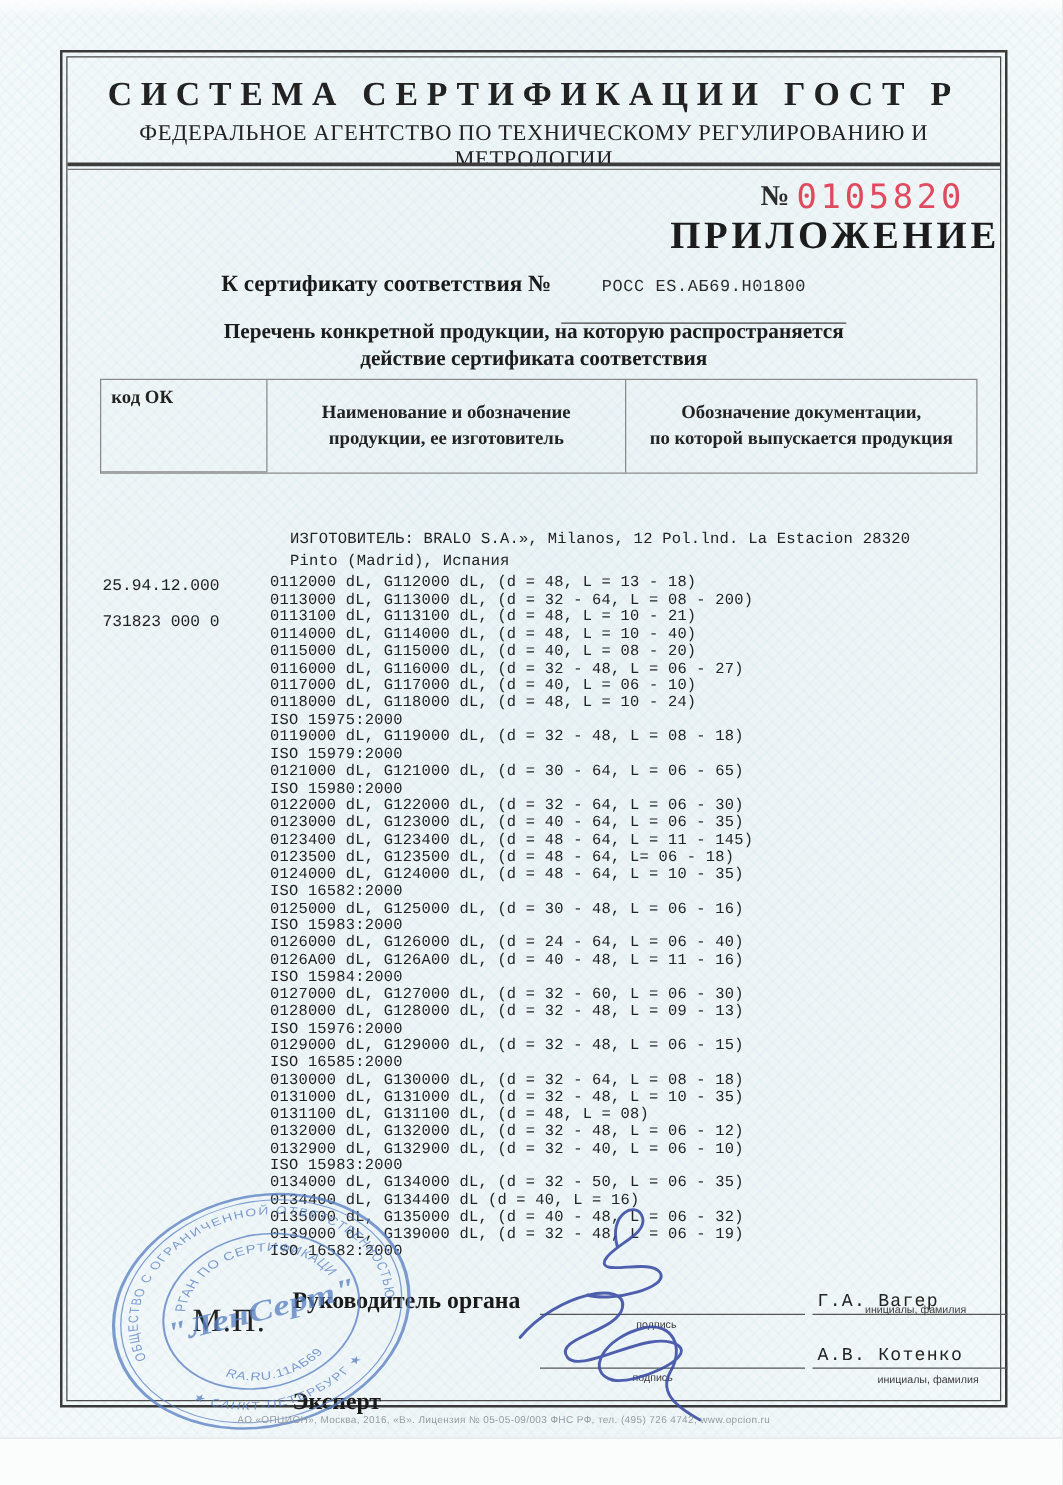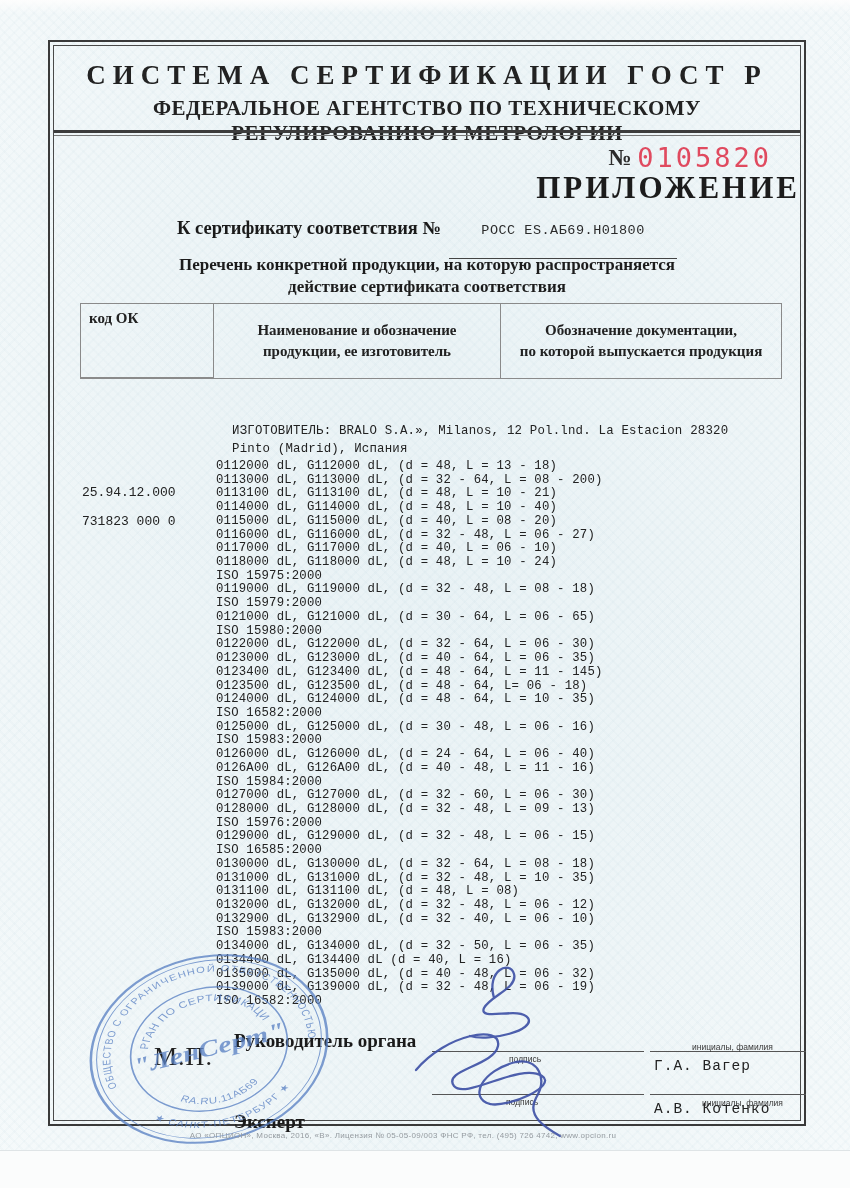--- a/index.html
+++ b/index.html
@@ -15,21 +15,21 @@
     background:#fbfcfc;border-top:1px solid #dfe4e6;}
   
   .frame{position:absolute;left:48px;top:40px;width:754px;height:1082px;
     border:2.5px solid #3a3a3a;}
   .frame-inner{position:absolute;inset:3px;border:1px solid #4a4a4a;}
   
   .head{position:absolute;left:0;top:0;width:100%;height:84px;text-align:center;}
   .head-rule{position:absolute;left:0;top:84px;width:100%;height:0;border-top:3px solid #3c3c3c;}
   .head-rule2{position:absolute;left:0;top:89px;width:100%;height:0;border-top:1px solid #777;}
   .head-l1{padding-top:14px;font-size:27px;font-weight:bold;letter-spacing:7px;color:#222;}
-  .head-l2{padding-top:5px;font-size:21px;font-weight:bold;letter-spacing:.5px;color:#222;}
+  .head-l2{padding-top:5px;font-size:18px;font-weight:normal;letter-spacing:.5px;color:#222;}
   
   .docnum{position:absolute;right:28px;top:96px;font-size:23px;white-space:nowrap;}
   .docnum .ns{font-weight:bold;color:#2b2b2b;}
   .docnum .nv{font-family:"DejaVu Sans Mono", monospace;font-size:27px;letter-spacing:3px;vertical-align:-2px;}
   
   .apptitle{position:absolute;left:0;top:124px;width:100%;text-align:right;
     font-size:31px;font-weight:bold;letter-spacing:3px;color:#1c1c1c;}
   .certline{position:absolute;left:0;top:172px;width:100%;text-align:center;font-size:18.5px;font-weight:bold;}
   .certline .blank{display:inline-block;width:228px;border-bottom:1.3px solid #444;margin-left:8px;
     font-family:"Liberation Mono", monospace;font-weight:normal;font-size:13.5px;letter-spacing:.5px;
@@ -40,21 +40,21 @@
   .ptable{position:absolute;left:26px;top:257px;width:700px;height:74px;
     border:1px solid #8a8a8a;display:flex;font-size:15px;font-weight:bold;color:#222;}
   .ptable .c1{width:132px;border-right:1px solid #8a8a8a;display:flex;flex-direction:column;}
   .ptable .c1 .cell{flex:1;padding:6px 0 0 8px;}
   .ptable .c1 .cell:first-child{border-bottom:1px solid #8a8a8a;}
   .ptable .c2{width:286px;border-right:1px solid #8a8a8a;display:flex;flex-direction:column;
     align-items:center;justify-content:center;text-align:center;line-height:21px;}
   .ptable .c3{flex:1;display:flex;flex-direction:column;align-items:center;justify-content:center;
     text-align:center;line-height:21px;}
   
-  .mono{font-family:"Liberation Mono", monospace;color:#222;margin-top:24px;}
+  .mono{font-family:"Liberation Mono", monospace;color:#222;}
   .mfr{position:absolute;left:162px;top:360px;margin:16px;font-size:12.4px;line-height:18px;letter-spacing:.2px;}
   .code-ok{position:absolute;left:28px;top:415px;font-size:13px;}
   .code-tnved{position:absolute;left:28px;top:444px;font-size:13px;}
   .prodlist{position:absolute;left:162px;top:414px;margin:0;font-size:12.3px;line-height:13.72px;letter-spacing:.2px;}
   
   .sig-label1{position:absolute;left:180px;top:984px;font-size:19px;font-weight:bold;}
   .sig-label2{position:absolute;left:180px;top:1027px;font-size:19px;font-weight:bold;margin-top:38px;}
   .sigline{position:absolute;height:0;border-bottom:1.2px solid #555;}
   .sl1{left:378px;top:1005px;width:212px;}
   .sl2{left:378px;top:1048px;width:212px;}

